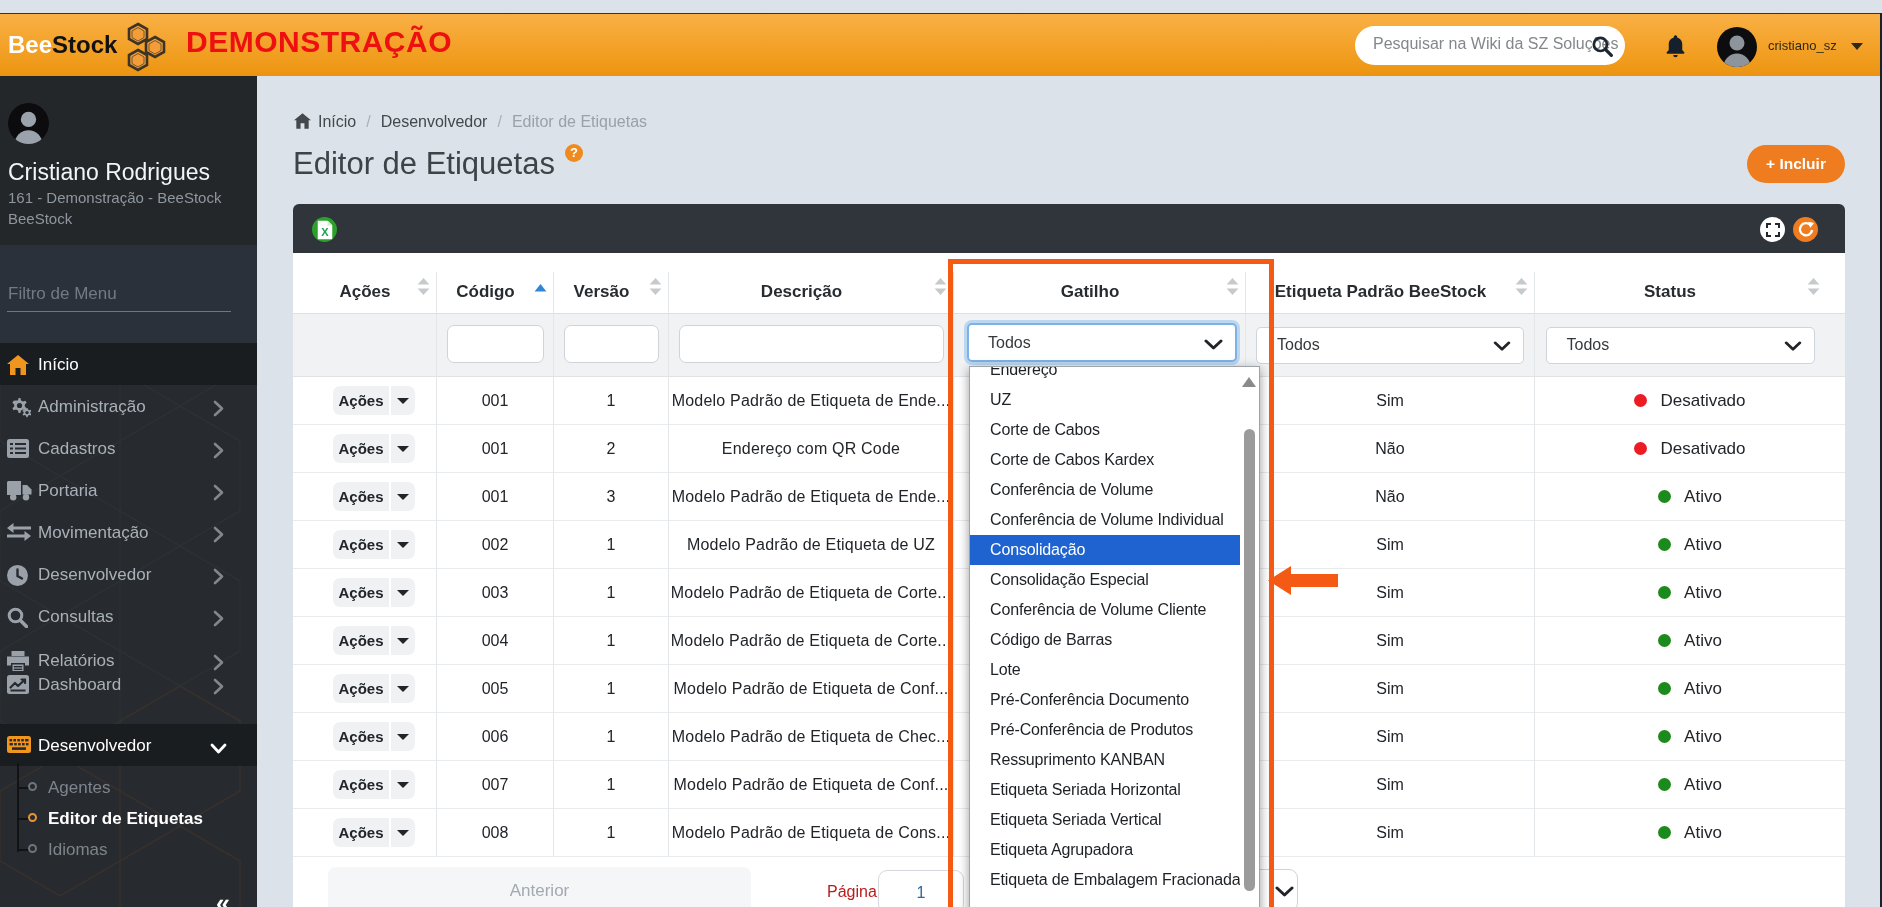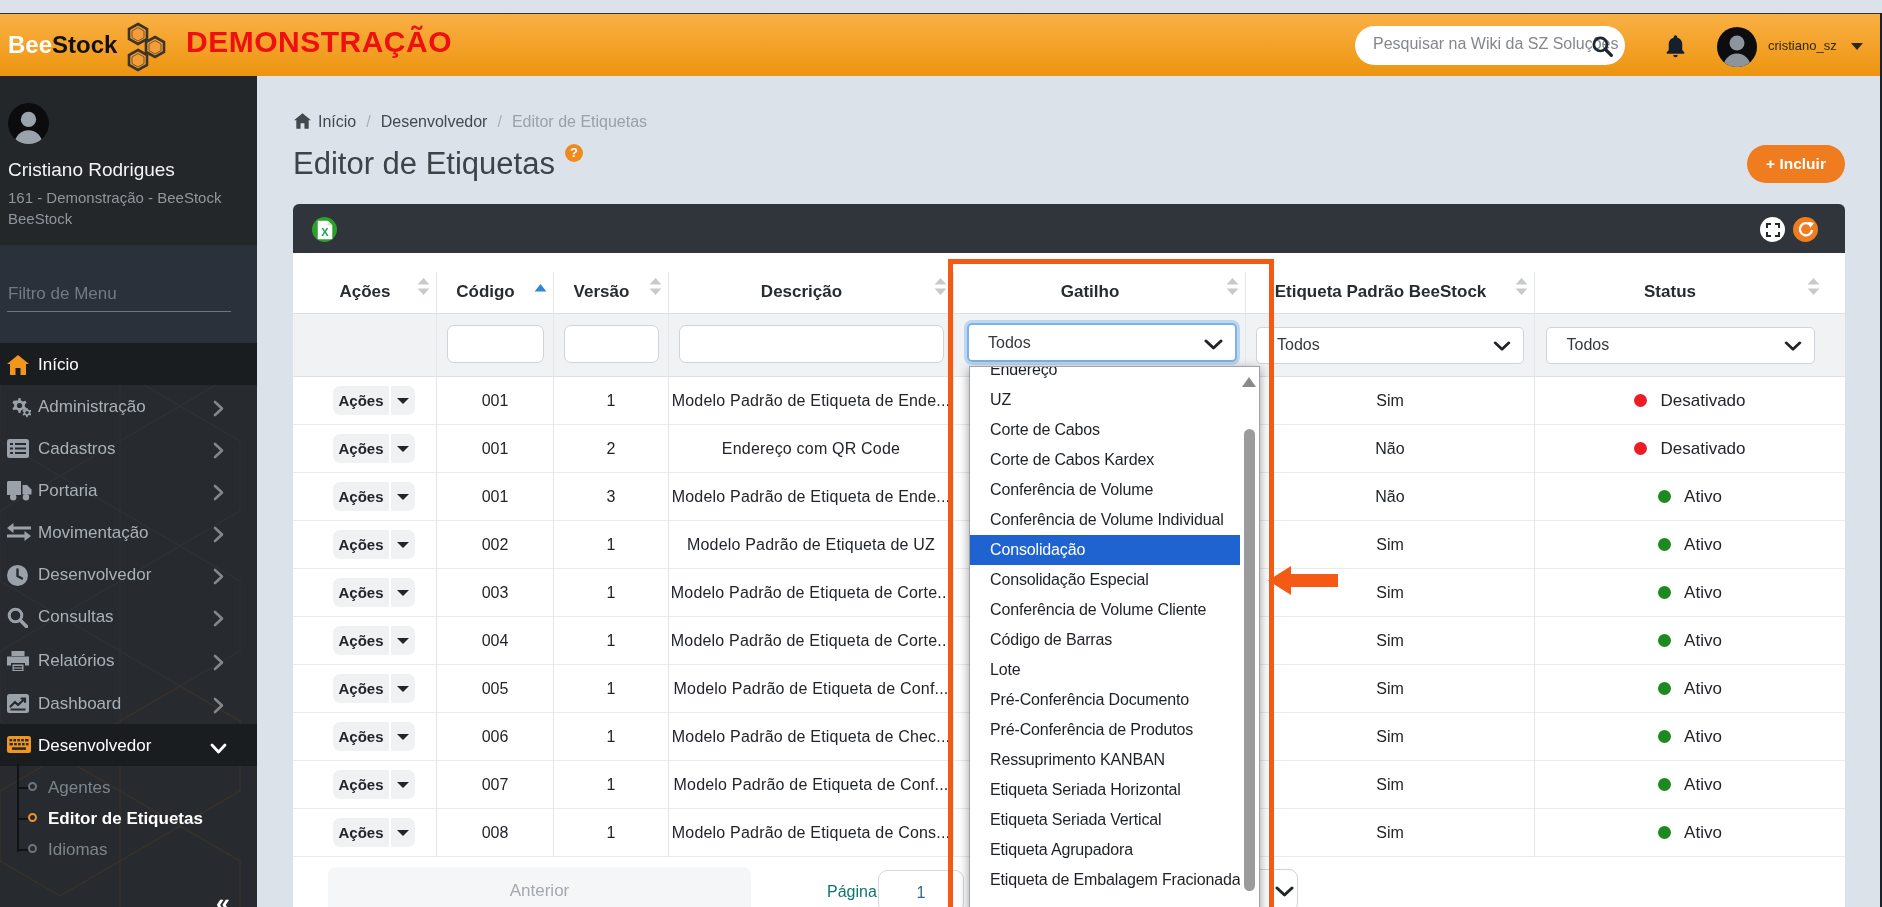--- a/index.html
+++ b/index.html
@@ -20,21 +20,21 @@
 #search svg { position:absolute; right:10px; top:8px; }
 #bell { position:absolute; left:1662px; top:19px; }
 #nav-avatar { position:absolute; left:1717px; top:13px; width:40px; height:40px; border-radius:50%; background:#0d0d0f; overflow:hidden; }
 #username { position:absolute; left:1768px; top:24px; font-size:13px; color:#2e2817; }
 #caret-user { position:absolute; left:1851px; top:29px; width:0; height:0; border-left:6px solid transparent; border-right:6px solid transparent; border-top:7px solid #2e2817; }
 
 
 #side { position:absolute; left:0; top:63px; width:257px; height:844px; background:#272b2f; overflow:hidden; }
 .userpanel { position:absolute; left:0; top:0; width:257px; height:169px; background:#24272a; }
 .avatar2 { position:absolute; left:8px; top:27px; width:41px; height:41px; border-radius:50%; background:#0c0c0e; overflow:hidden; }
-.uname { position:absolute; left:8px; top:83px; font-size:19px; color:#f2f4f5; }
+.uname { position:absolute; left:8px; top:83px; font-size:23px; color:#f2f4f5; }
 .usub { position:absolute; left:8px; top:111px; font-size:15px; color:#8f979e; line-height:21px; width:235px; }
 .filterpanel { position:absolute; left:0; top:169px; width:257px; height:98px; background:#2b313a; }
 .filterpanel .ph { position:absolute; left:8px; top:39px; font-size:17px; color:#727a82; }
 .filterpanel .line { position:absolute; left:7px; top:66px; width:224px; height:1px; background:#6f767d; }
 .mi { position:absolute; left:0; width:257px; height:42px; }
 .mi .ic { position:absolute; left:7px; top:12px; width:26px; height:22px; }
 .mi .tx { position:absolute; left:38px; top:12px; font-size:17px; color:#a9b1b8; }
 .mi .ch { position:absolute; left:213px; top:15px; }
 .mi.active { background:#1a1d20; }
 .mi.active .tx { color:#fff; }
@@ -90,21 +90,21 @@
 .acoes .c { width:24px; height:29px; background:#eff1f3; border-radius:0 7px 7px 0; margin-left:2px; position:relative; }
 .acoes .c:after { content:""; position:absolute; left:6px; top:12px; border-left:6px solid transparent; border-right:6px solid transparent; border-top:6px solid #212529; }
 .dot { width:13px; height:13px; border-radius:50%; display:inline-block; margin-right:13px; flex:none; }
 .dot.red { background:#ec1c24; } .dot.grn { background:#1d8a1d; }
 
 
 #pgn { position:absolute; left:293px; top:844px; width:1552px; height:63px; background:#fff; }
 .pbtn { position:absolute; top:10px; height:47px; background:#f4f6f7; border-radius:8px; font-size:17px; text-align:center; line-height:47px; }
 #pprev { left:35px; width:423px; color:#a2a9b0; }
 #pnext { left:1097px; width:425px; color:#343b41; font-weight:bold; }
-#plbl { position:absolute; left:534px; top:26px; font-size:16px; color:#0f766e; }
+#plbl { position:absolute; left:534px; top:26px; font-size:16px; color:#b91c1c; }
 #pinp { position:absolute; left:585px; top:13px; width:86px; height:43px; background:#fff; border:1px solid #d5d9dd; border-radius:9px; font-size:16px; text-align:center; line-height:43px; color:#30689f; }
 #psel { position:absolute; left:683px; top:12px; width:322px; height:43px; background:#fff; border:1px solid #ced4da; border-radius:9px; }
 #psel svg { position:absolute; right:3px; top:16px; }
 
 
 #ddl { position:absolute; left:969px; top:353px; width:291px; height:551px; background:#fff; border:1px solid #9da3a8; box-shadow:0 3px 10px rgba(0,0,0,0.4); z-index:40; overflow:hidden; }
 #ddl .items { position:absolute; left:0; top:-12px; width:277px; }
 #ddl .it { height:30px; line-height:30px; padding-left:20px; font-size:16px; color:#1d2125; white-space:nowrap; letter-spacing:-0.15px; }
 #ddl .it.hi { background:#1e63cf; color:#fff; }
 #ddl .sbar { position:absolute; right:0; top:0; width:19px; height:549px; background:#fff; }
@@ -273,21 +273,21 @@
               <path d="M0 5.5 h22 v9 h-4 v-2.5 h-14 v2.5 h-4 z"></path>
               <rect x="5.5" y="13.5" width="11" height="6.5"></rect>
               <rect x="6.8" y="15" width="8.4" height="1.4" fill="#272b2f"></rect>
               <rect x="6.8" y="17.6" width="8.4" height="1.4" fill="#272b2f"></rect>
             </svg></span>
           <span class="tx">Relatórios</span>
           <span class="ch"><svg width="11" height="17" viewBox="0 0 11 17">
               <path d="M2 2 L9 8.5 L2 15" fill="none" stroke="#81878d" stroke-width="2.6" stroke-linecap="round" stroke-linejoin="round"></path>
             </svg></span>
         </div>
-  <div class="mi" style="top:606px;">
+  <div class="mi" style="top:587px;">
           <span class="ic"><svg width="22" height="19" viewBox="0 0 22 19">
               <rect x="0" y="0" width="22" height="19" rx="2.5" fill="#9aa1a8"></rect>
               <path d="M3.5 12.5 L8 8 L11 11 L18 4.5 L18 8 M18 4.5 L14.5 4.5" stroke="#272b2f" stroke-width="2.2" fill="none" stroke-linejoin="round" stroke-linecap="round"></path>
               <line x1="3.5" y1="15.5" x2="18.5" y2="15.5" stroke="#272b2f" stroke-width="2"></line>
             </svg></span>
           <span class="tx">Dashboard</span>
           <span class="ch"><svg width="11" height="17" viewBox="0 0 11 17">
               <path d="M2 2 L9 8.5 L2 15" fill="none" stroke="#81878d" stroke-width="2.6" stroke-linecap="round" stroke-linejoin="round"></path>
             </svg></span>
         </div>

